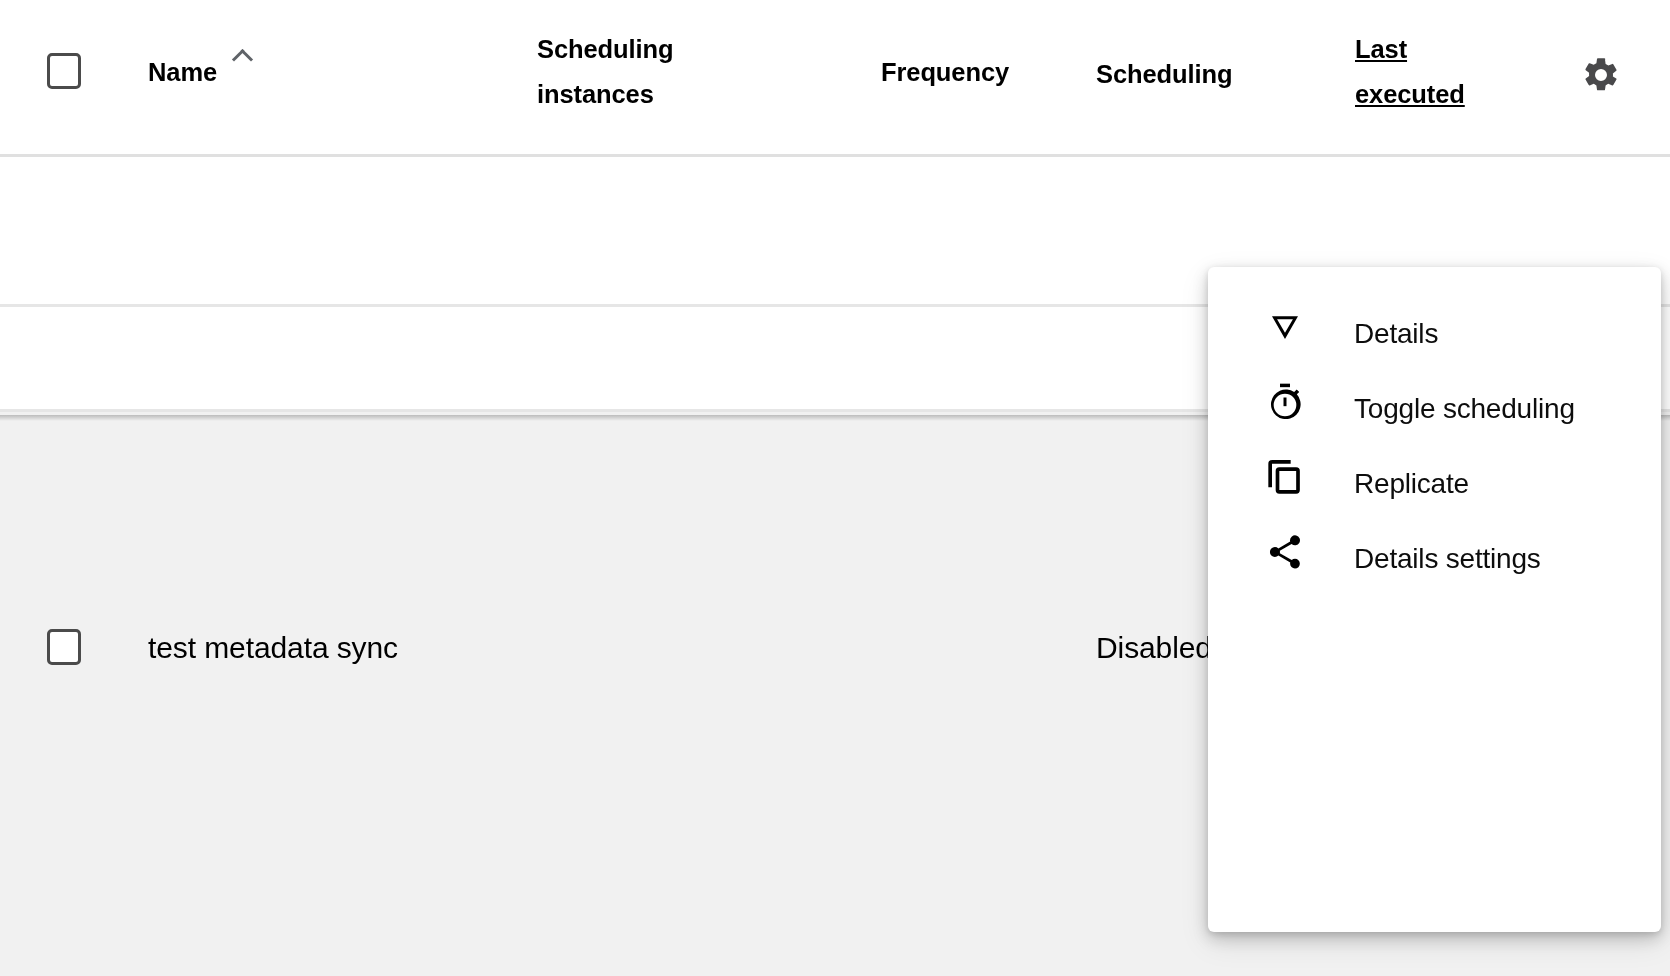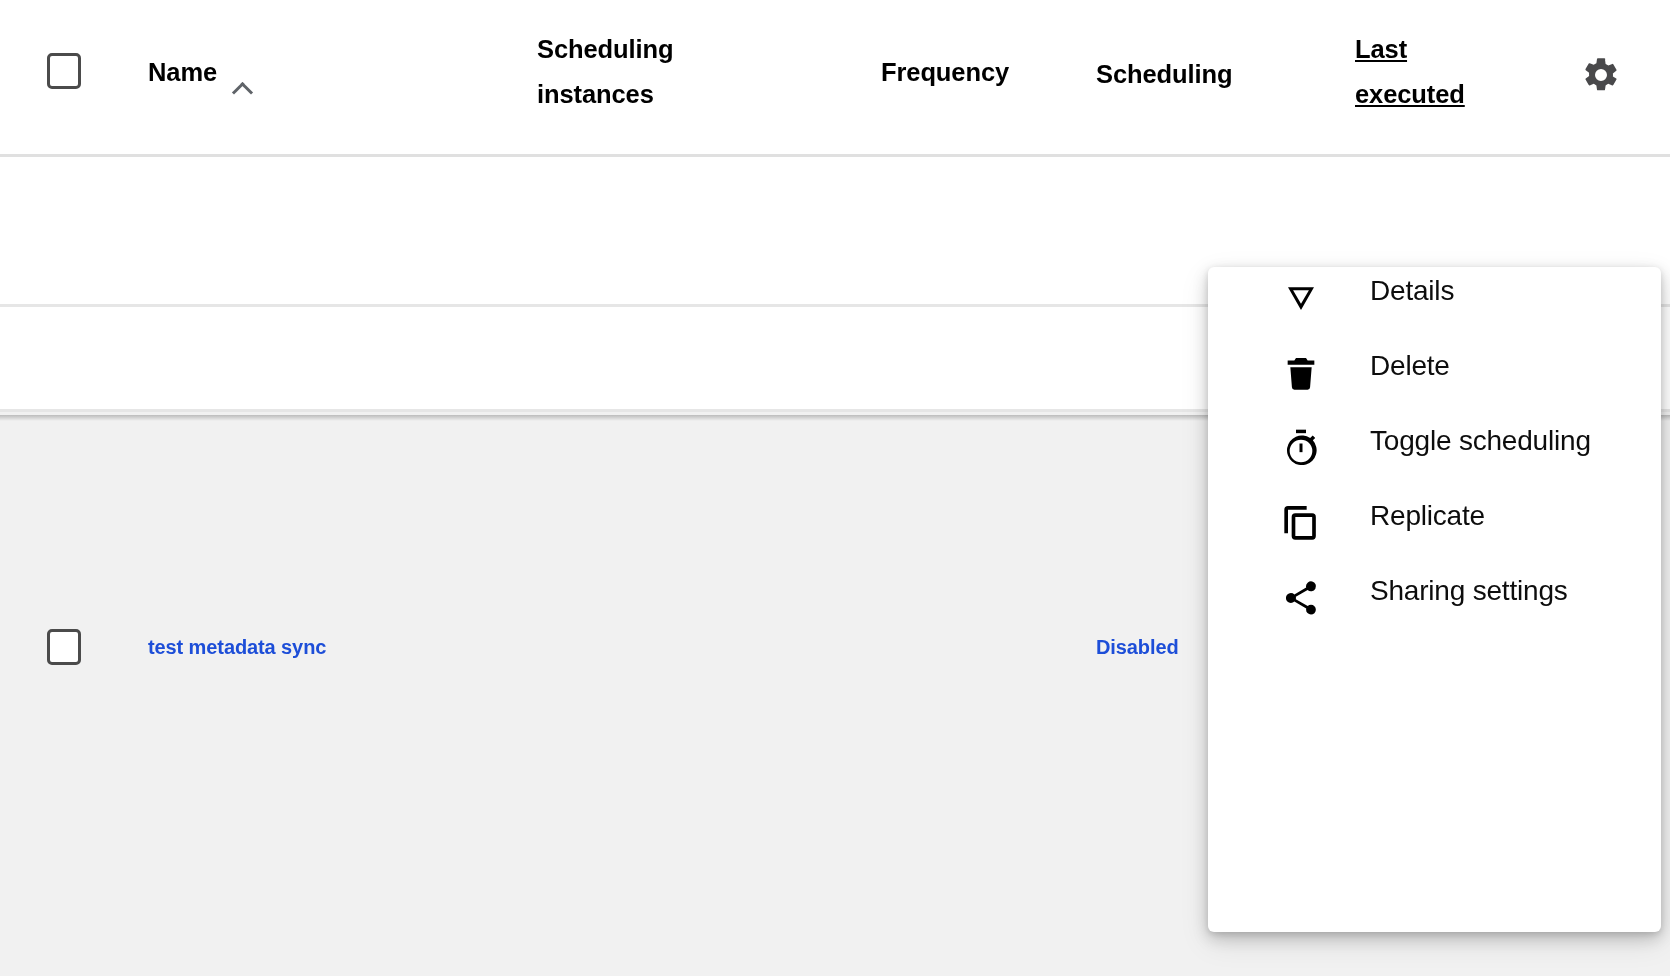--- a/index.html
+++ b/index.html
@@ -61,21 +61,21 @@
   .cb-row2   { left: 47px; top: 322px; }
 
   
   .th {
     font-size: 25.5px;
     font-weight: bold;
     color: #000000;
     line-height: 45px;
     letter-spacing: -0.1px;
   }
-  .th-name  { left: 148px; top: 50px; display: flex; align-items: flex-end; gap: 16px; }
+  .th-name  { left: 148px; top: 50px; display: flex; align-items: flex-start; gap: 16px; }
   .th-dest  { left: 537px; top: 27px; width: 200px; }
   .th-freq  { left: 848px; top: 50px; margin-left: 33px; }
   .th-sched { left: 1096px; top: 52px; }
   .th-last  { left: 1355px; top: 27px; width: 160px; text-decoration: underline; }
 
   .sort-chevron {
     display: inline-block;
     width: 20px; height: 12px;
     position: relative;
     top: -2px;
@@ -95,25 +95,24 @@
     position: absolute;
     left: 1578px; top: 52px;
     width: 46px; height: 46px;
     display: flex; align-items: center; justify-content: center;
     cursor: pointer;
   }
   .gear-btn svg { width: 40px; height: 40px; fill: #49494b; }
 
   
   .td {
-    font-size: 20px;
-    color: #1d4ed8;
+    font-size: 30px;
+    color: #000000;
     line-height: 41px;
     letter-spacing: -0.1px;
-    font-weight: bold;
   }
   .td-name-1 { left: 148px; top: 181px; width: 330px; }
   .td-dest-1 { left: 537px; top: 200px; }
   .td-sched-1{ left: 1096px; top: 200px; }
   .td-name-2 { left: 148px; top: 320px; }
   .td-sched-2{ left: 1096px; top: 320px; }
 
   
   .kebab-btn {
     position: absolute;
@@ -137,25 +136,24 @@
     width: 453px;
     height: 665px;
     background: #ffffff;
     border-radius: 6px;
     box-shadow: 0 6px 16px rgba(0,0,0,0.18), 0 2px 6px rgba(0,0,0,0.12), 0 10px 30px rgba(0,0,0,0.10);
     padding-top: 8px;
     z-index: 20;
   }
   .menu-item {
     display: flex;
-    align-items: flex-start;
+    align-items: flex-end;
     height: 75px;
-    padding-left: 42px;
+    padding-left: 54px;
     cursor: pointer;
-    margin-left: 28px;
   }
   .menu-icon {
     width: 46px;
     height: 46px;
     flex: 0 0 46px;
     display: flex;
     align-items: center;
     justify-content: center;
   }
   .menu-icon svg { width: 40px; height: 40px; fill: #000; }
@@ -231,28 +229,20 @@
     <div class="menu-item">
       <span class="menu-icon">
         <svg viewBox="0 0 24 24" aria-hidden="true">
           <path d="M4.2 5.5h15.6L12 19.2 4.2 5.5Zm3.05 1.8L12 15.5l4.75-8.2H7.25Z"></path>
         </svg>
       </span>
       <span class="menu-label">Details</span>
     </div>
 
 
-    <div class="menu-item">
-      <span class="menu-icon">
-        <svg viewBox="0 0 24 24" aria-hidden="true">
-          <path d="M9 3h6l1 1.5h4V7H4V4.5h4L9 3Zm-3.4 5.5h12.8l-.95 12.1A1.5 1.5 0 0 1 15.96 22H8.04a1.5 1.5 0 0 1-1.49-1.4L5.6 8.5Z"></path>
-        </svg>
-      </span>
-      <span class="menu-label">Delete</span>
-    </div>
 
 
 
     <div class="menu-item">
       <span class="menu-icon">
         <svg viewBox="0 0 24 24" aria-hidden="true">
           <path d="M9 1h6v2.1H9V1Z"></path>
           <path d="M19.1 7.4l1.45-1.45-1.5-1.5-1.55 1.55A8.9 8.9 0 1 0 19.1 7.4ZM12 20.6A6.8 6.8 0 1 1 18.8 13.8 6.8 6.8 0 0 1 12 20.6Z"></path>
           <path d="M11.1 9.3h1.8v5.2h-1.8V9.3Z"></path>
         </svg>
@@ -268,17 +258,17 @@
       </span>
       <span class="menu-label">Replicate</span>
     </div>
 
     <div class="menu-item">
       <span class="menu-icon">
         <svg viewBox="0 0 24 24" aria-hidden="true">
           <path d="M18 16.1a2.9 2.9 0 0 0-1.96.77L8.9 12.72a3.3 3.3 0 0 0 .08-.72 3.3 3.3 0 0 0-.08-.72l7.06-4.11A2.99 2.99 0 1 0 15 5a3.3 3.3 0 0 0 .08 .72L8.02 9.83a3 3 0 1 0 0 4.34l7.13 4.16a2.82 2.82 0 0 0-.08 .65A2.92 2.92 0 1 0 18 16.1Z"></path>
         </svg>
       </span>
-      <span class="menu-label">Sharing settings</span>
+      <span class="menu-label">Details settings</span>
     </div>
 
   </div>
 </div>
 
 </body></html>

